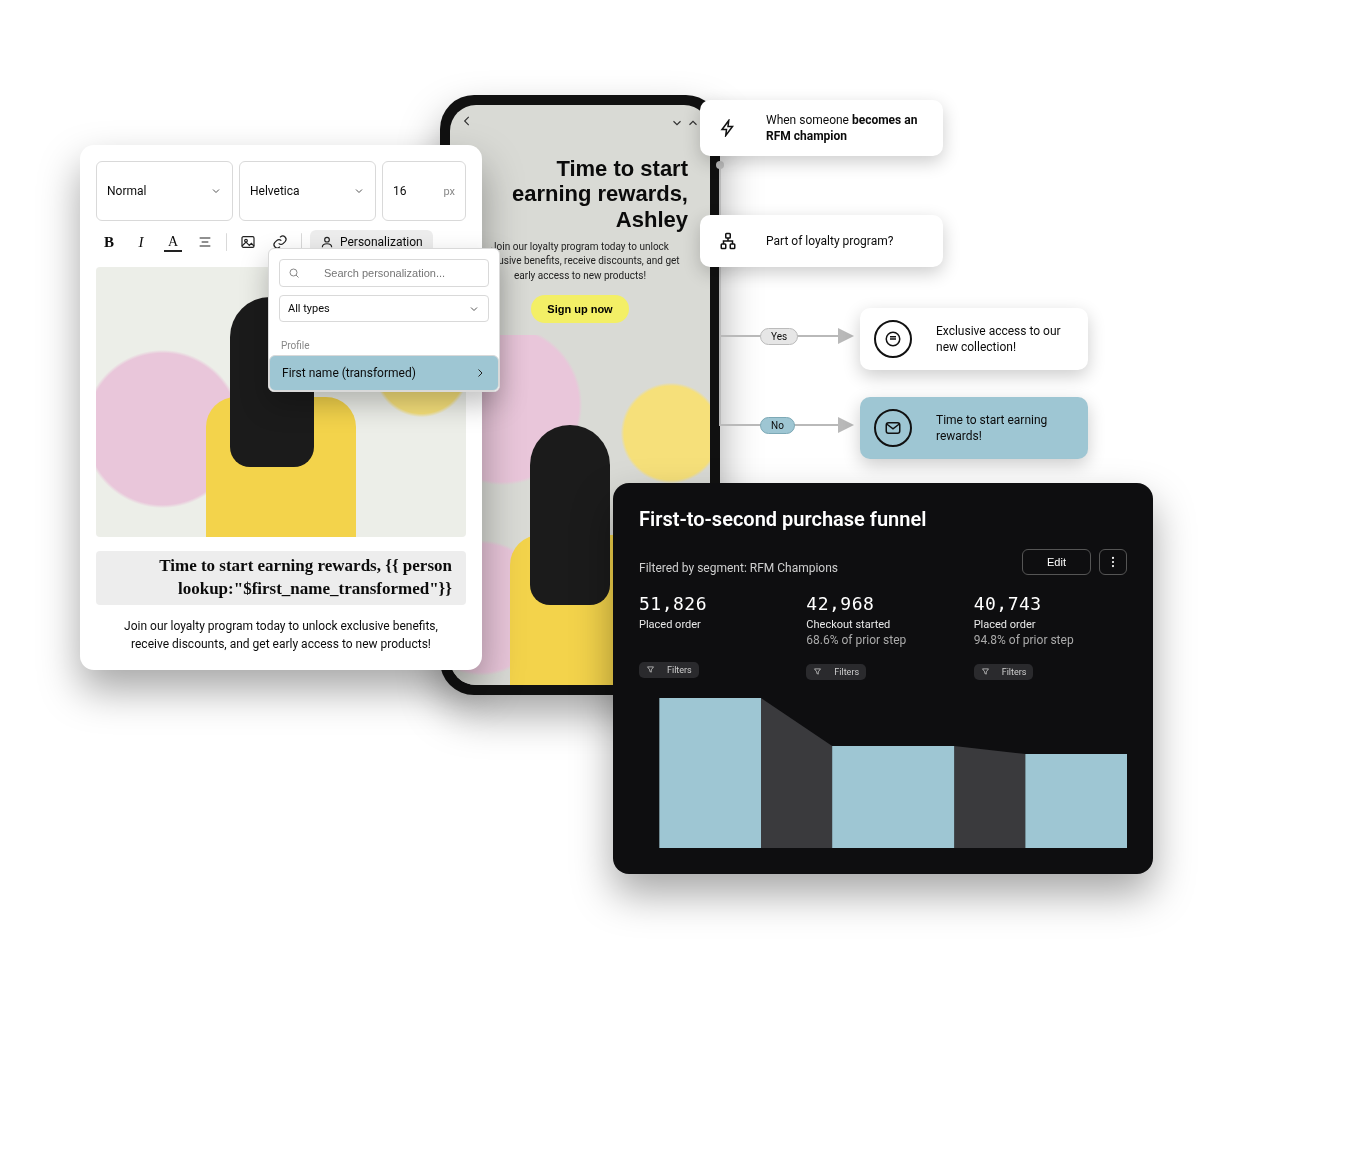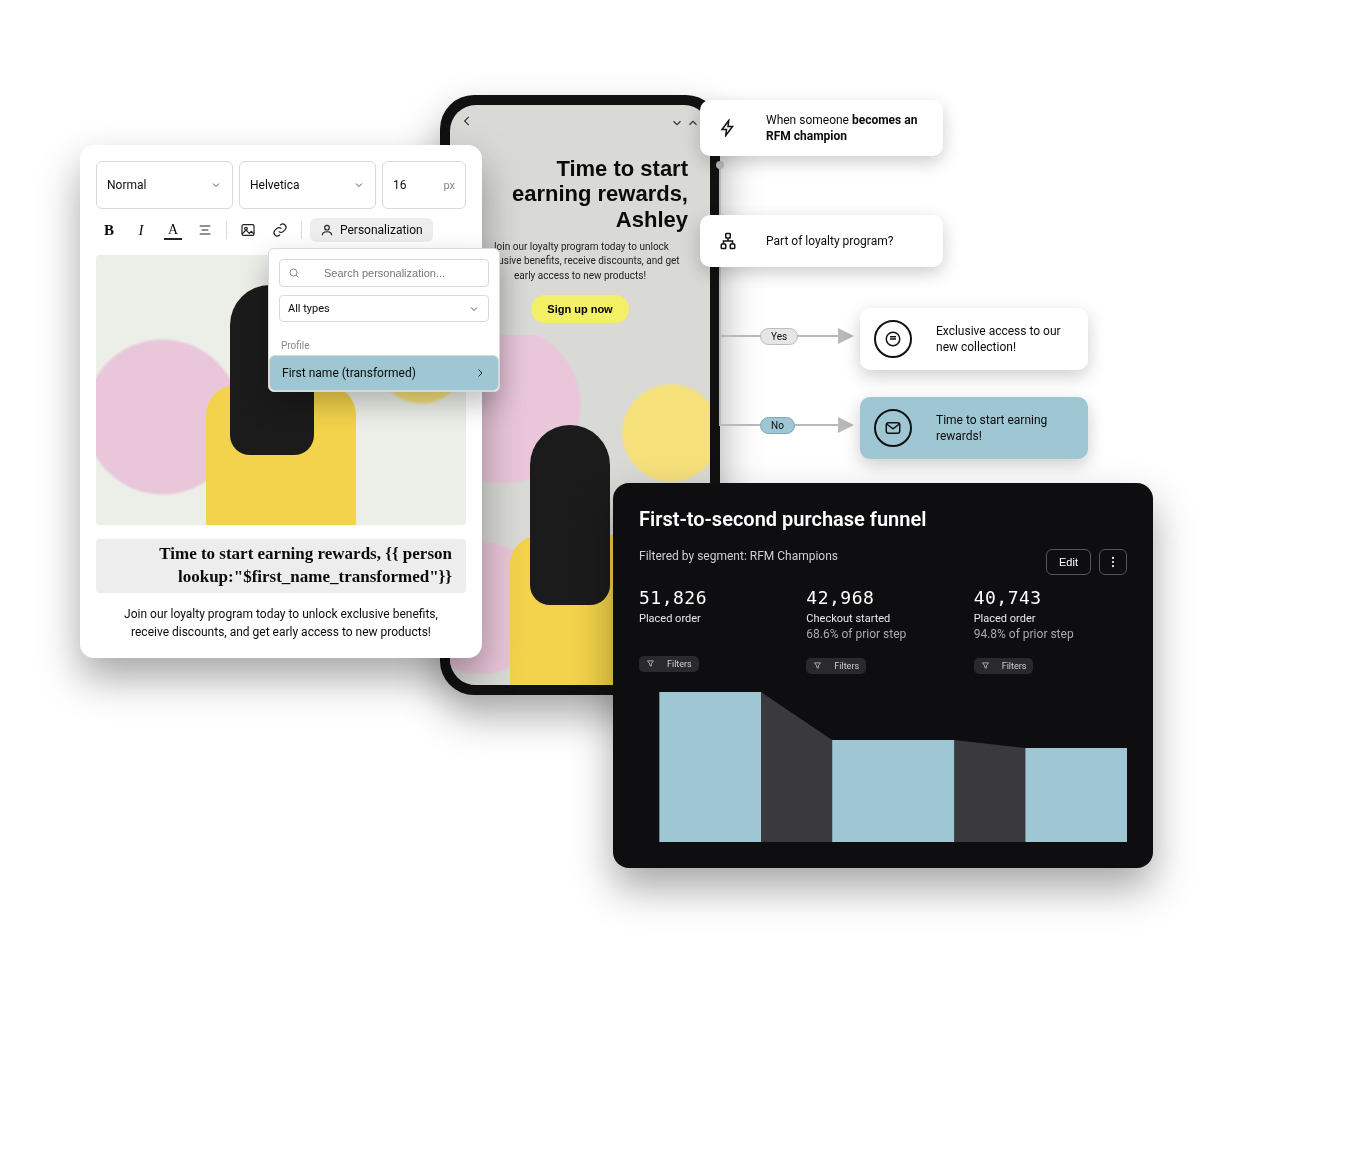--- a/index.html
+++ b/index.html
@@ -50,21 +50,21 @@
   .phone .figure .hair{position:absolute;top:0;left:30px;width:80px;height:180px;background:#1b1b1b;border-radius:40px 40px 20px 20px}
   .phone .figure .dress{position:absolute;bottom:0;left:10px;width:140px;height:150px;background:#f3d34b;border-radius:30px 30px 0 0}
 
   
   .editor{
     position:absolute; left:80px; top:145px;
     width:370px; background:#fff; border-radius:var(--radius);
     box-shadow:var(--shadow); padding:16px;
   }
   .row{display:flex;gap:6px;margin-bottom:8px}
-  .sel{flex:1;display:flex;align-items:center;justify-content:space-between;border:1px solid var(--line);border-radius:6px;padding:16px 10px;font-size:12px;background:#fff;cursor:pointer}
+  .sel{flex:1;display:flex;align-items:center;justify-content:space-between;border:1px solid var(--line);border-radius:6px;padding:22px 10px;font-size:12px;background:#fff;cursor:pointer}
   .sel.small{flex:0 0 62px}
   .toolbar{display:flex;align-items:center;gap:6px;margin:2px 0 12px}
   .tb{width:26px;height:26px;border-radius:4px;display:flex;align-items:center;justify-content:center;cursor:pointer}
   .tb svg{width:16px;height:16px;stroke:#222;fill:none;stroke-width:1.8}
   .tb.bold{font-weight:800;font-family:Georgia,serif;font-size:15px}
   .tb.italic{font-style:italic;font-family:Georgia,serif;font-size:15px}
   .tb.underA{font-family:Georgia,serif;font-size:14px;position:relative}
   .tb.underA::after{content:"";position:absolute;left:4px;right:4px;bottom:3px;height:2px;background:#222}
   .tb.sep{width:1px;height:18px;background:var(--line);margin:0 2px;cursor:default}
   .pers-btn{display:flex;align-items:center;gap:6px;background:#ededed;border-radius:6px;padding:5px 10px;font-size:12px;cursor:pointer}
@@ -112,24 +112,24 @@
   .flow svg.wires marker path{fill:#b9b9b9;stroke:none}
 
   
   .funnel{
     position:absolute; left:613px; top:483px;
     width:488px; background:#0e0e10; color:#fff;
     border-radius:16px; box-shadow:var(--shadow);
     padding:24px 26px 26px;
   }
   .funnel h2{margin:0 0 18px;font-size:20px;font-weight:600}
-  .funnel .meta{display:flex;justify-content:space-between;align-items:flex-start;margin-bottom:12px}
+  .funnel .meta{display:flex;justify-content:space-between;align-items:flex-end;margin-bottom:18px}
   .funnel .meta span{font-size:12px;color:#cfcfcf}
   .funnel .meta .btns{display:flex;gap:8px}
-  .funnel .btn{border:1px solid #555;background:transparent;color:#fff;border-radius:6px;padding:5px 12px;font-size:11px;cursor:pointer}
+  .funnel .btn{border:1px solid #555;background:transparent;color:#fff;border-radius:6px;padding:5px 24px;font-size:11px;cursor:pointer}
   .funnel .btn.icononly{width:28px;padding:5px 0;display:flex;align-items:center;justify-content:center}
   .funnel .cols{display:flex;gap:14px}
   .funnel .col{flex:1;min-width:0}
   .funnel .num{font-size:18px;letter-spacing:0.5px;font-weight:400;font-family:ui-monospace,Menlo,monospace}
   .funnel .lbl{font-size:11px;margin:4px 0 2px;color:#e8e8e8}
   .funnel .pct{font-size:12px;color:#aaa;margin-bottom:14px;min-height:12px}
   .funnel .chip{display:inline-flex;align-items:center;gap:12px;background:#2a2a2d;border-radius:5px;padding:3px 7px;font-size:9px;color:#cfcfcf;cursor:pointer}
   .funnel .chip svg{width:9px;height:9px;stroke:#cfcfcf;fill:none;stroke-width:2}
   .funnel .chart{height:150px;margin-top:18px}
   .funnel .chart svg{width:100%;height:100%}

